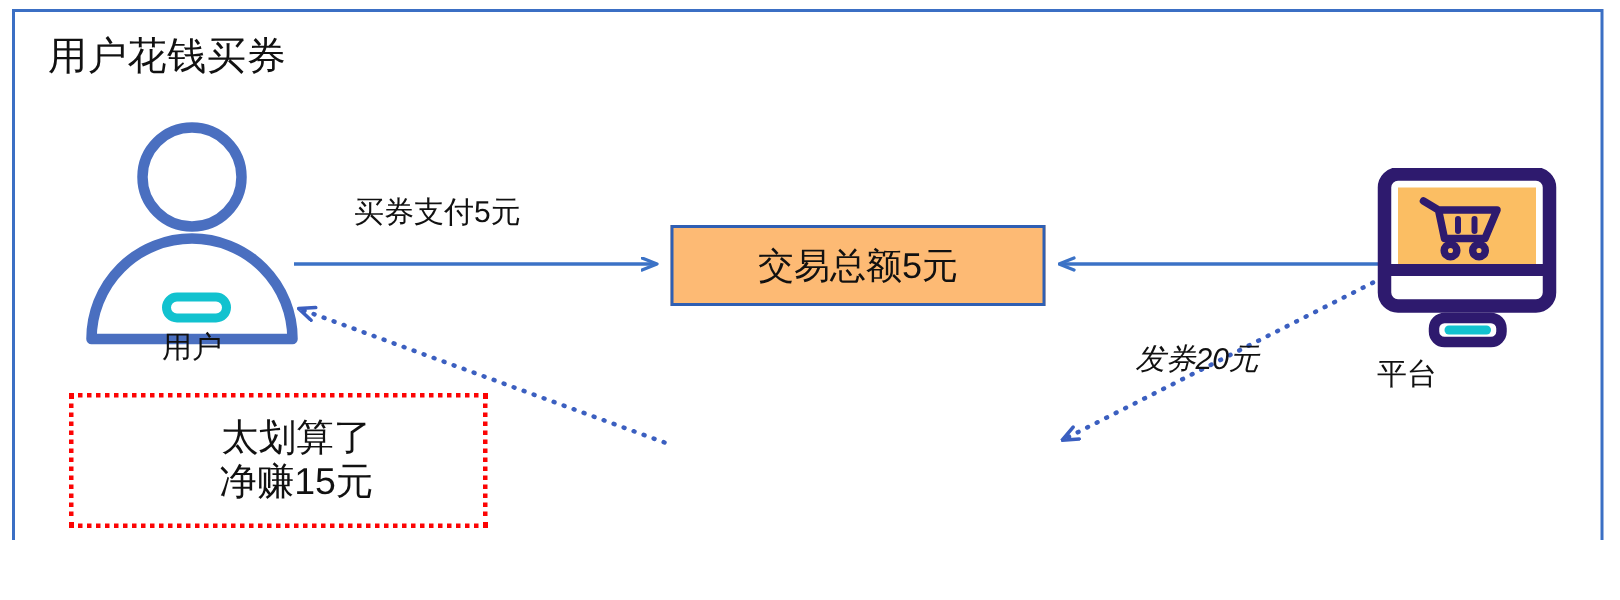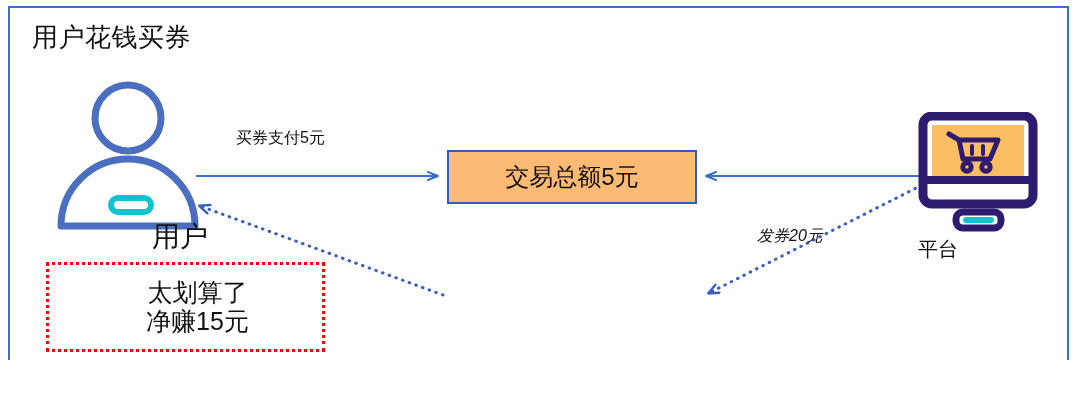--- a/index.html
+++ b/index.html
@@ -40,22 +40,22 @@
     left: 48px;
     top: 78px;
     width: 160px;
     height: 170px;
   }
   #user-label {
     position: absolute;
     left: 48px;
     top: 218px;
     width: 160px;
-    text-align: right;
-    font-size: 28px;
+    text-align: center;
+    font-size: 20px;
     color: #111111;
   }
   
   #platform-actor {
     position: absolute;
     left: 918px;
     top: 112px;
     width: 120px;
     height: 125px;
   }
@@ -109,21 +109,21 @@
   }
   #callout-savings span {
     font-size: 25px;
     color: #111111;
     white-space: nowrap;
     margin-left: 24px;
   }
   
   .edge-label {
     position: absolute;
-    font-size: 16px;
+    font-size: 20px;
     color: #111111;
     white-space: nowrap;
   }
   #label-pay { left: 236px; top: 128px; }
   #label-receive { left: 757px; top: 126px; }
   #label-issue { left: 757px; top: 226px; font-style: italic; }
   
   #edges {
     position: absolute;
     left: 0; top: 0;

